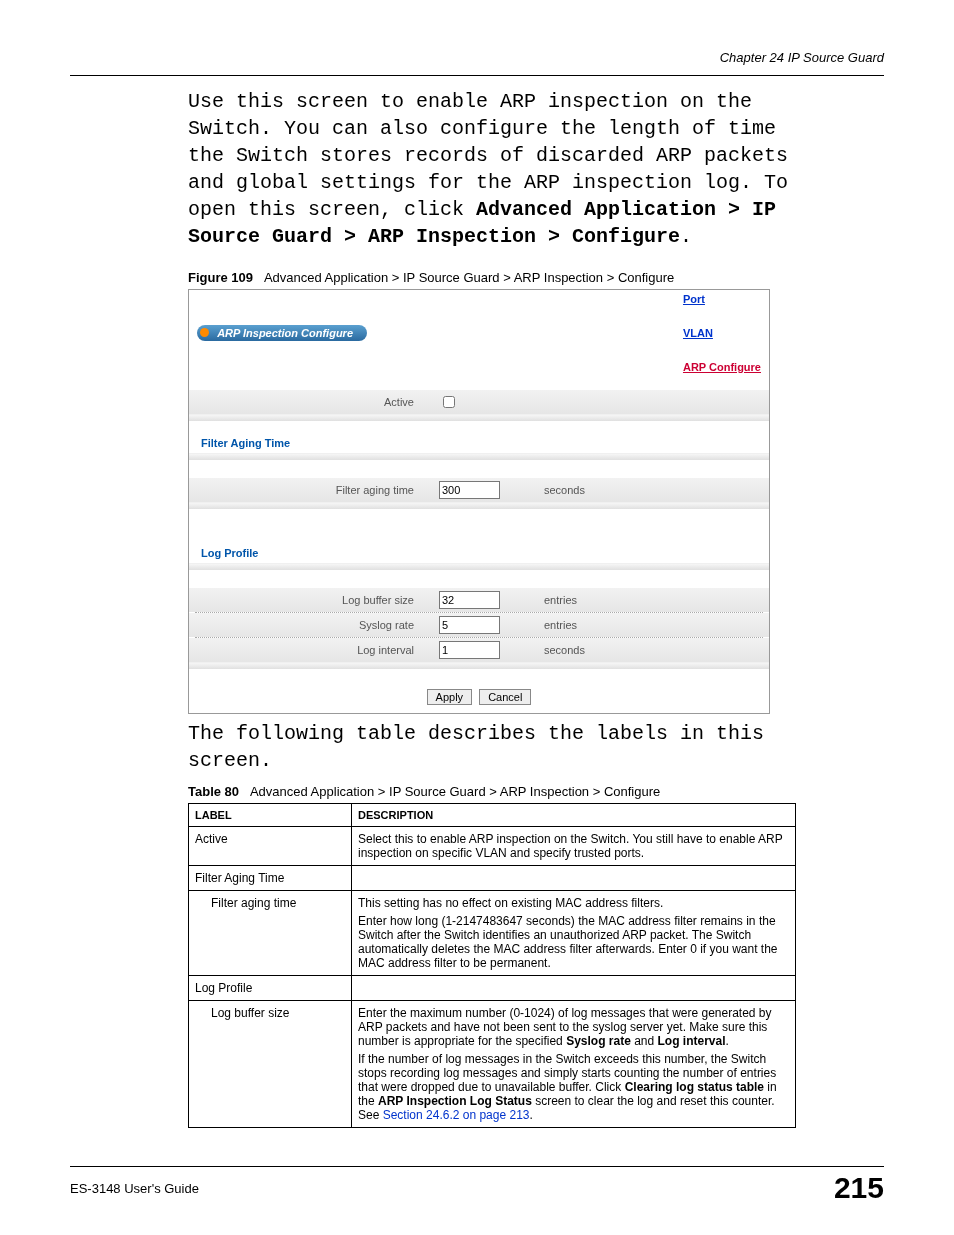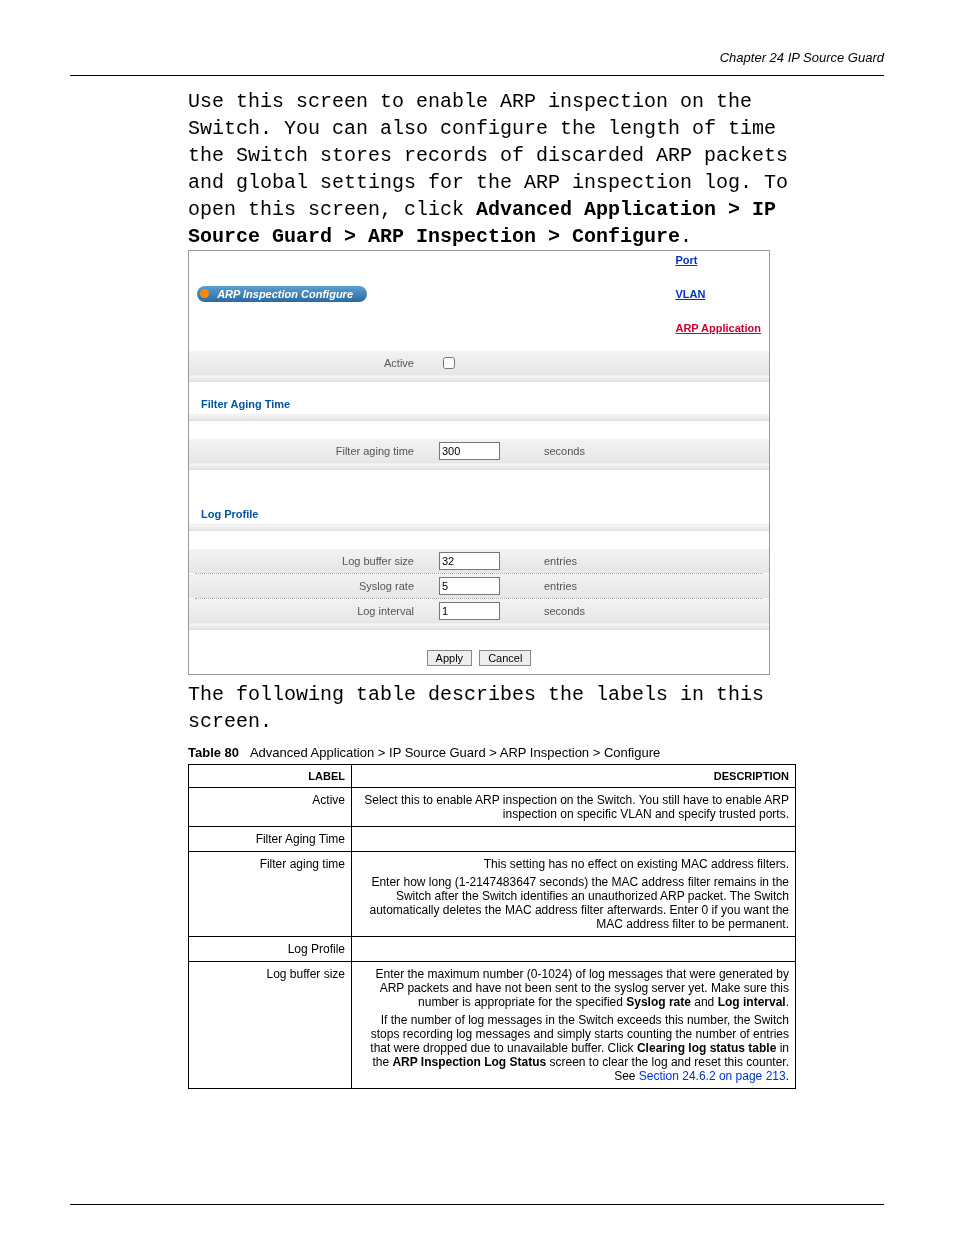--- a/index.html
+++ b/index.html
@@ -169,21 +169,21 @@
   .table80 {
     border-collapse: collapse;
     width: 608px;
     margin-left: 118px;
     font-size: 12px;
   }
   .table80 th, .table80 td {
     border: 1px solid #000;
     padding: 5px 6px;
     vertical-align: top;
-    text-align: right;
+    text-align: left;
   }
   .table80 th {
     background: #fff;
     font-size: 11px;
   }
   .table80 td.indent {
     padding-left: 22px;
   }
   .table80 .link {
     color: #0033cc;
@@ -217,28 +217,31 @@
 <div class="page">
 
   <div class="chapter-title">Chapter 24 IP Source Guard</div>
   <div class="header-line"></div>
 
 
   <div class="body-text">
     <span>Use this screen to enable ARP inspection on the Switch. You can also configure the length of time the Switch stores records of discarded ARP packets and global settings for the ARP inspection log. To open this screen, click </span><span class="bold">Advanced Application &gt; IP Source Guard &gt; ARP Inspection &gt; Configure</span><span>.</span>
   </div>
 
+  <div class="figure-caption">
+    <b>Figure 109</b>&nbsp;&nbsp;&nbsp;<span>Advanced Application &gt; IP Source Guard &gt; ARP Inspection &gt; Configure</span>
+  </div>
 
   <div class="screenshot">
     <div class="ss-header">
       <span class="ss-pill">&nbsp;&nbsp;<span>ARP Inspection Configure</span></span>
       <div class="ss-links">
         <a class="blue">Port</a>
         <a class="blue">VLAN</a>
-        <a class="red">ARP Application</a>
+        <a class="red">ARP Configure</a>
       </div>
     </div>
 
     <div style="height:14px"></div>
     <div class="ss-row shaded">
       <div class="ss-label-col">Active</div>
       <div class="ss-field-col"><input type="checkbox" class="ss-checkbox" style=""></div>
       <div class="ss-unit-col"></div>
     </div>
     <div class="ss-grad-sep"></div>
@@ -326,15 +329,19 @@
         <div style="margin-top:4px">
           <span>If the number of log messages in the Switch exceeds this number, the Switch stops recording log messages and simply starts counting the number of entries that were dropped due to unavailable buffer. Click </span><b>Clearing log status table</b><span> in the </span><b>ARP Inspection Log Status</b><span> screen to clear the log and reset this counter. See </span><span class="link">Section 24.6.2 on page 213</span><span>.</span>
         </div>
       </td>
     </tr>
   </tbody>
     </table>
 
   <div class="footer">
     <div class="footer-line"></div>
+    <div class="footer-row">
+      <div class="footer-guide">ES-3148 User's Guide</div>
+      <div class="footer-page">215</div>
+    </div>
   </div>
 
 </div>
 
 </body></html>

